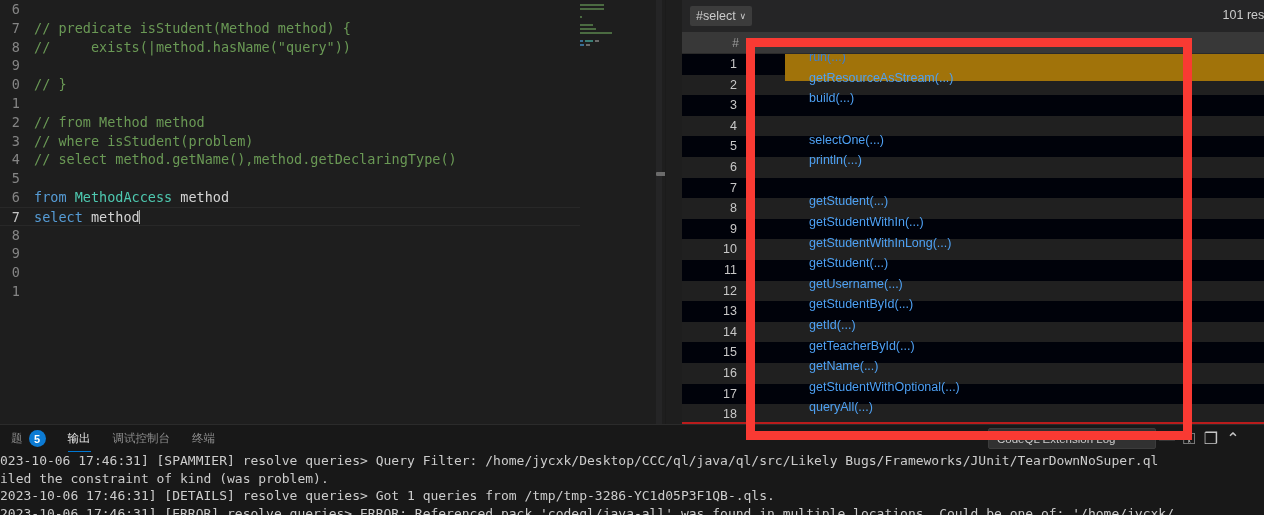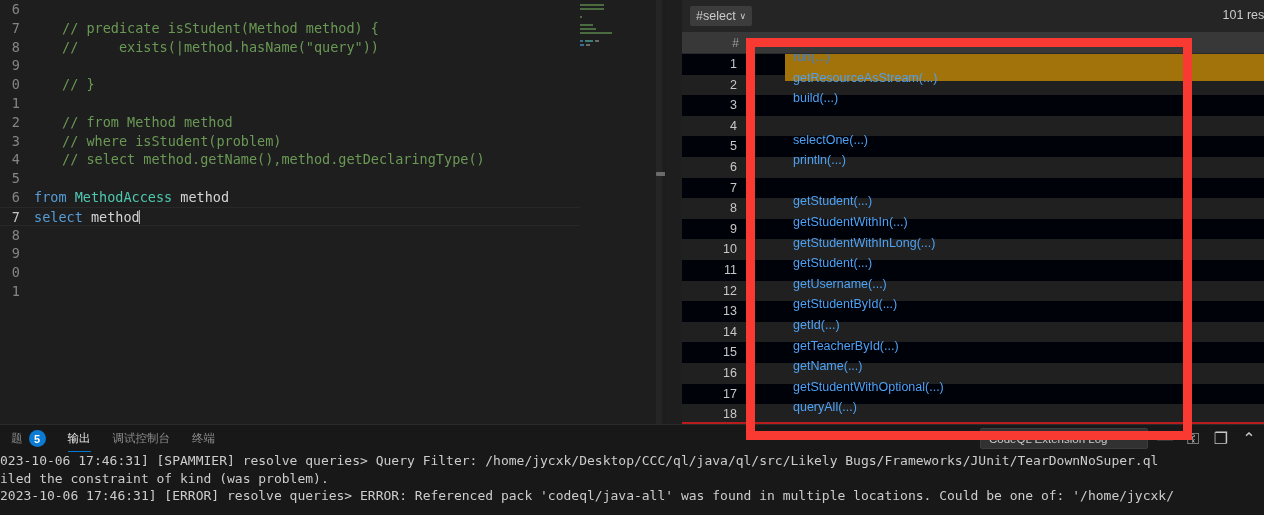--- a/index.html
+++ b/index.html
@@ -29,21 +29,21 @@
   .code-line .lno {
     position: absolute; left: -14px; top: 0; width: 34px;
     text-align: right; color: #858585; font-size: 13.5px;
   }
   .code-line.active .lno { color: #c6c6c6; }
   .code-line.active {
     border-top: 1px solid #282828;
     border-bottom: 1px solid #282828;
     height: 18.8px;
   }
-  .tok-comment { color: #6a9955; margin-left: 28px; }
+  .tok-comment { color: #6a9955; }
   .tok-kw { color: #569cd6; }
   .tok-type { color: #4ec9b0; }
   .tok-id { color: #d4d4d4; }
   .cursor {
     display: inline-block; width: 1.5px; height: 14px;
     background: #aeafad; vertical-align: -2px; margin-left: -1px;
   }
   
   #minimap {
     position: absolute; right: 28px; top: 0; width: 60px; height: 424px;
@@ -107,21 +107,21 @@
   .trow.odd  { background: #00020a; }
   .trow.even { background: #202020; }
   .trow .c-num {
     width: 65px; text-align: right; padding-right: 10px;
     color: #c8c8c8; background: #00020a;
     height: 20.6px; line-height: 20.6px;
   }
   .trow.even .c-num { background: #202020; }
   .trow .c-gap { width: 38px; height: 20.6px; }
   .trow .c-val {
-    flex: 1; color: #4ea1f3; padding-left: 8px;
+    flex: 1; color: #4ea1f3; padding-left: 24px;
     height: 34px; line-height: 20.6px; white-space: nowrap;
     cursor: pointer;
   }
   .trow.selected .c-val { background: #a1730a; color: #3a7fd5; }
   .trow.selected .c-num { background: #00020a; }
 
   
   #panel {
     position: absolute; left: 0; top: 424px; width: 1264px; height: 91px;
     background: #181818; border-top: 1px solid #2b2b2b;
@@ -141,22 +141,22 @@
     content: ""; position: absolute; left: 11px; right: 11px; bottom: 0;
     height: 1px; background: #0078d4;
   }
   .badge {
     display: inline-flex; align-items: center; justify-content: center;
     min-width: 17px; height: 17px; padding: 0 4px;
     border-radius: 9px; background: #0c7bd4; color: #ffffff;
     font-size: 11px; font-weight: bold;
   }
   #panel-actions {
-    position: absolute; right: 4px; top: 3px;
-    display: flex; gap: 6px;
+    position: absolute; right: 20px; top: 3px;
+    display: flex; 
   }
   .log-select {
     background: #313131; border: 1px solid #3c3c3c; color: #cccccc;
     height: 21px; padding: 0 8px; font-size: 11.5px; border-radius: 2px;
     display: flex; align-items: center; min-width: 168px; cursor: pointer;
   }
   .act-icon {
     width: 22px; height: 21px; display: flex;
     align-items: center; justify-content: center;
     color: #c5c5c5; cursor: pointer;
@@ -358,18 +358,19 @@
       </div>
       <div class="act-icon">—</div>
       <div class="act-icon">⚿</div>
       <div class="act-icon">❐</div>
       <div class="act-icon">⌃</div>
     </div>
 
     <div id="panel-output">
         <div class="oline">023-10-06 17:46:31] [SPAMMIER] resolve queries&gt; Query Filter: /home/jycxk/Desktop/CCC/ql/java/ql/src/Likely Bugs/Frameworks/JUnit/TearDownNoSuper.ql</div>
         <div class="oline">iled the constraint of kind (was problem).</div>
+        <div class="oline">2023-10-06 17:46:31] [DETAILS] resolve queries&gt; Got 1 queries from /tmp/tmp-3286-YC1d05P3F1QB-.qls.</div>
         <div class="oline">2023-10-06 17:46:31] [ERROR] resolve queries&gt; ERROR: Referenced pack 'codeql/java-all' was found in multiple locations. Could be one of: '/home/jycxk/</div>
       </div>
   </div>
 
   <div id="annot-box"></div>
 </div>
 
 </body></html>

